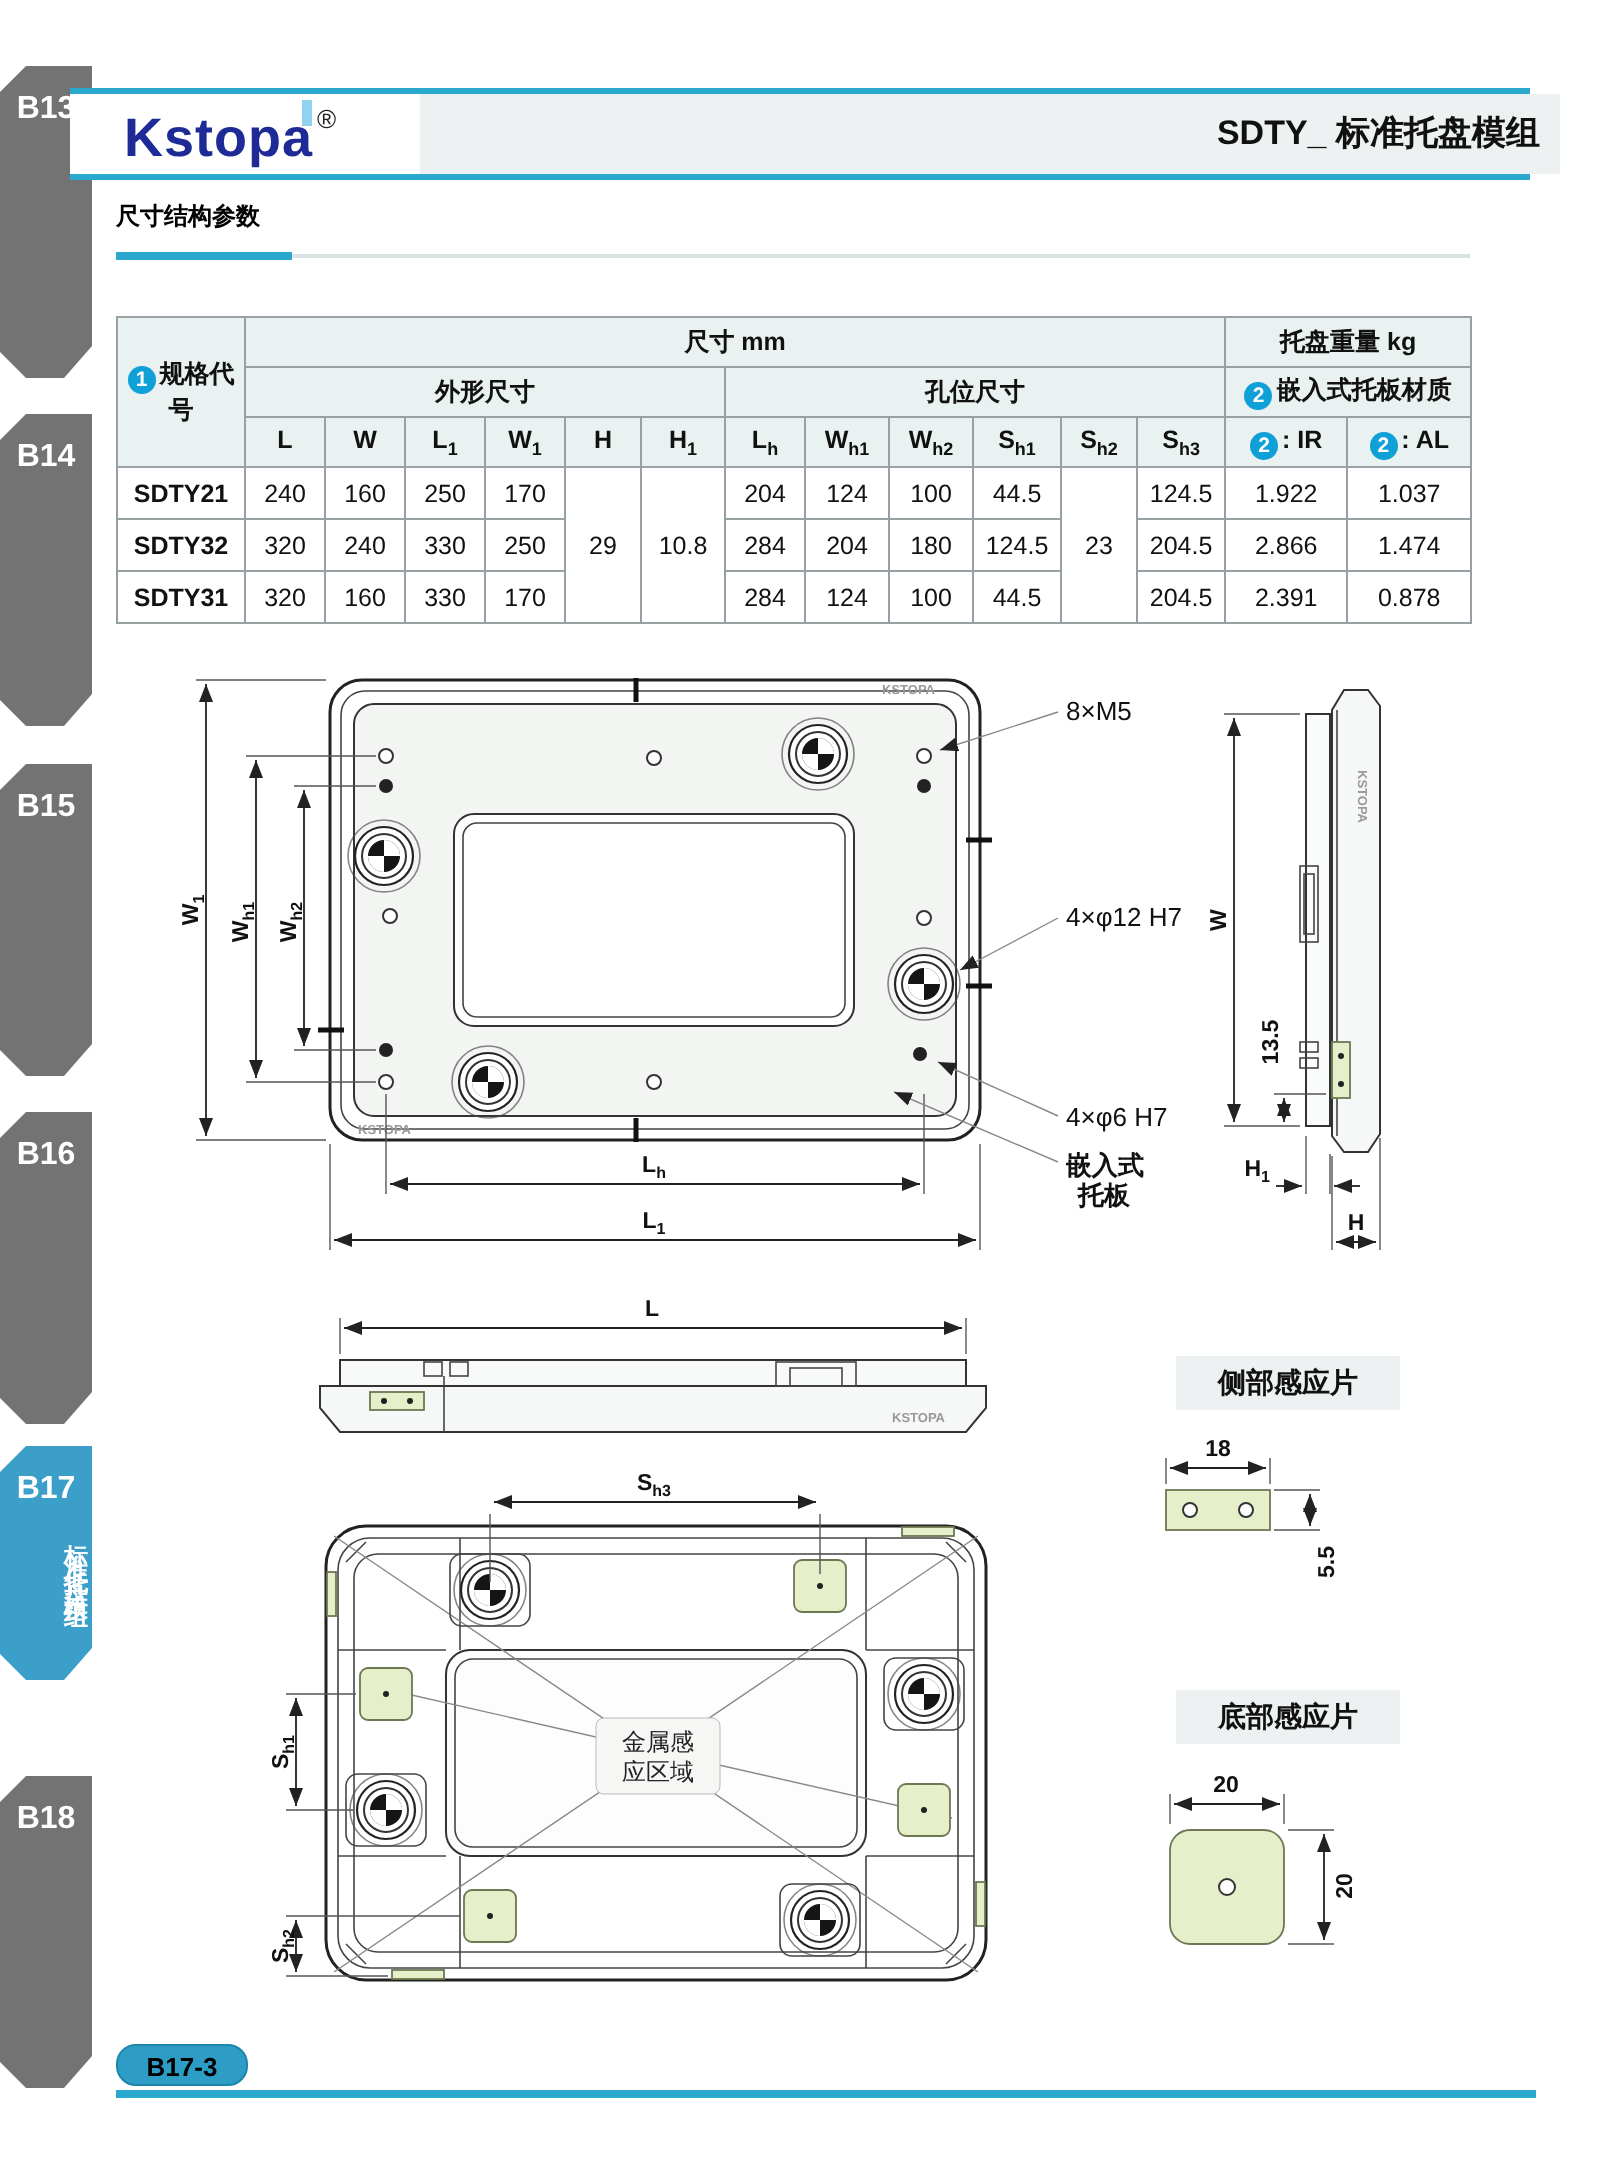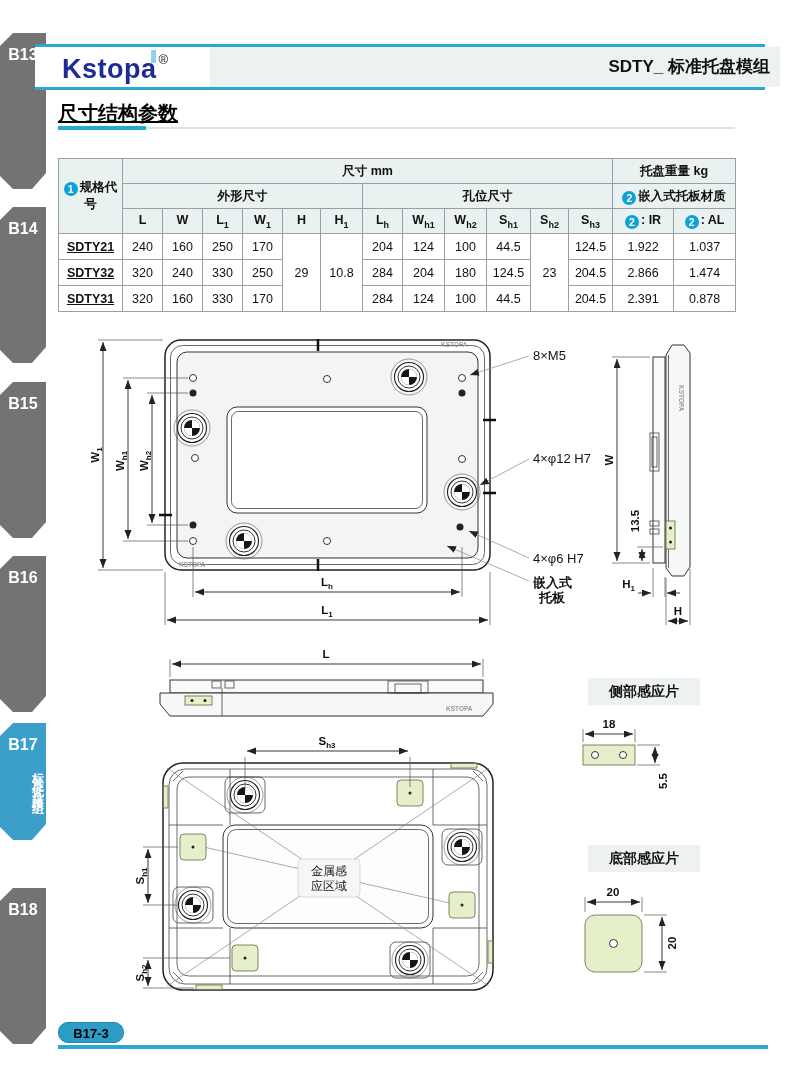--- a/index.html
+++ b/index.html
@@ -19,30 +19,30 @@
   .hline{position:absolute;left:35px;width:730px;height:3px;background:#2aa8ce;}
   .header-bar{position:absolute;left:35px;top:47px;width:730px;height:40px;background:#ffffff;}
   .header-gray{position:absolute;left:175px;top:0;width:570px;height:40px;background:#eef1f1;}
   .doc-title{position:absolute;right:10px;top:0;line-height:40px;font-size:17px;font-weight:bold;color:#111;}
   .logo{position:absolute;left:27px;top:5px;font-size:27px;font-weight:bold;color:#1e2b96;letter-spacing:.5px;}
   .logo-wrap{position:relative;display:inline-block;}
   .logo-tick{position:absolute;right:1px;top:-4px;width:5px;height:13px;background:#8fd3ee;}
   .reg{font-size:13px;vertical-align:14px;color:#222;font-weight:normal;margin-left:2px;}
 
   
-  .sec-title{position:absolute;left:58px;top:100px;font-size:20px;font-weight:bold;color:#000;text-decoration:underline;}
+  .sec-title{position:absolute;left:58px;top:100px;font-size:12px;font-weight:bold;color:#000;}
   .sec-underline{position:absolute;left:58px;top:127px;width:677px;height:2px;background:#d9e3e6;}
   .sec-underline-accent{position:absolute;left:58px;top:126px;width:88px;height:4px;background:#2aa8ce;}
 
   
   .spec-table{position:absolute;left:58px;top:158px;width:677px;border-collapse:collapse;table-layout:fixed;}
   .spec-table th,.spec-table td{border:1px solid #97a0a3;font-size:12.5px;padding:2px 1px;text-align:center;color:#111;}
   .spec-table thead th{background:#eaf1f1;font-weight:bold;height:20px;}
   .spec-table tbody td{background:#ffffff;height:21px;}
-  .spec-table td.code{font-weight:bold;text-decoration:underline;}
+  .spec-table td.code{font-weight:bold;}
   .spec-table sub{font-size:9px;}
   .badge{display:inline-block;width:14px;height:14px;border-radius:50%;background:#0fa0d8;color:#fff;
          font-size:10.5px;line-height:14px;text-align:center;font-weight:bold;margin-right:2px;vertical-align:-2px;}
 
   
   .draw{position:absolute;left:46px;top:325px;width:754px;height:690px;}
   .o15{fill:none;stroke:#222;stroke-width:1.5;}
   .o1{stroke:#333;stroke-width:1;}
   .o08{fill:none;stroke:#444;stroke-width:.8;}
   .dim{stroke:#222;stroke-width:.9;fill:none;}

